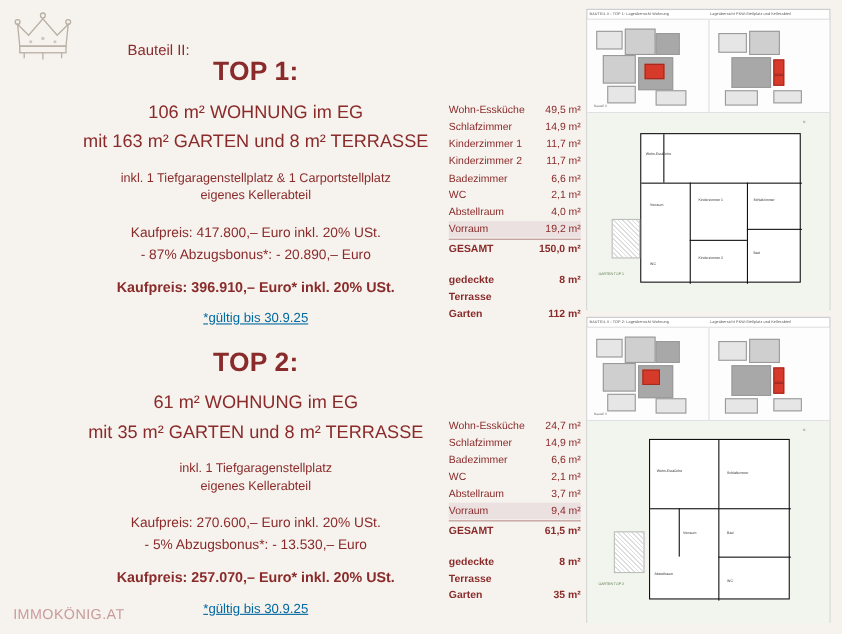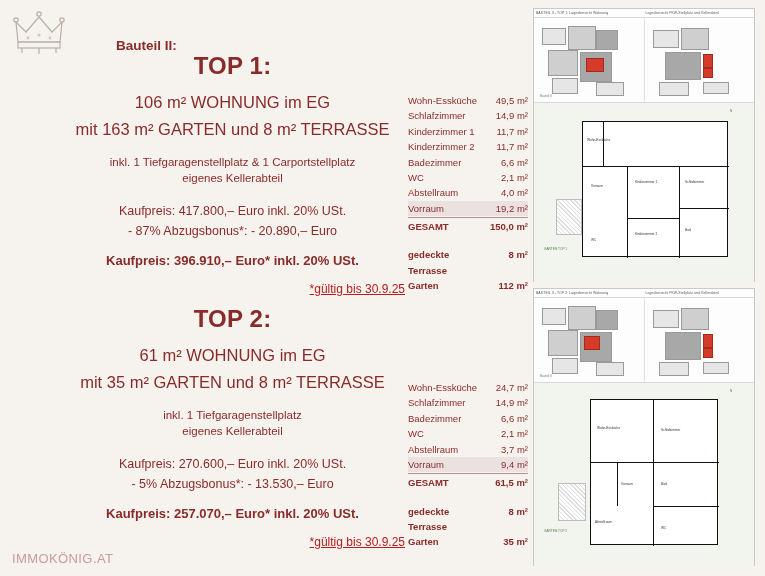--- a/index.html
+++ b/index.html
@@ -24,21 +24,21 @@
   
   .crown {
     position: absolute;
     left: 10px;
     top: 8px;
     width: 58px;
     height: 52px;
   }
   .bauteil {
     font-size: 13.5px;
-    font-weight: bold;
+    font-weight: normal;
     color: #8a2b2b;
     text-align: right;
     margin-left: 12px;
     margin-bottom: 8px;
     padding-left: 32px;
   }
   .top-label {
     font-size: 24px;
     font-weight: bold;
     color: #8a2b2b;
@@ -65,29 +65,28 @@
     color: #8a2b2b;
     line-height: 1.6;
   }
   .price-line.bold {
     font-weight: bold;
     font-size: 13px;
     margin-top: 10px;
   }
   .valid {
     font-size: 12px;
-    color: #b91c1c;
+    color: #0369a1;
     text-decoration: underline;
     margin-top: 10px;
-    text-align: right;
   }
 
   .unit-block { position: absolute; width: 345px; left: 60px; text-align: center; }
   #unit1 { top: 52px; }
-  #unit2 { top: 305px; }
+  #unit2 { top: 316px; }
 
   
   .area-table {
     position: absolute;
     font-size: 9.5px;
     color: #8a2b2b;
     width: 120px;
   }
   #area1 { left: 408px; top: 93px; }
   #area2 { left: 408px; top: 380px; }

